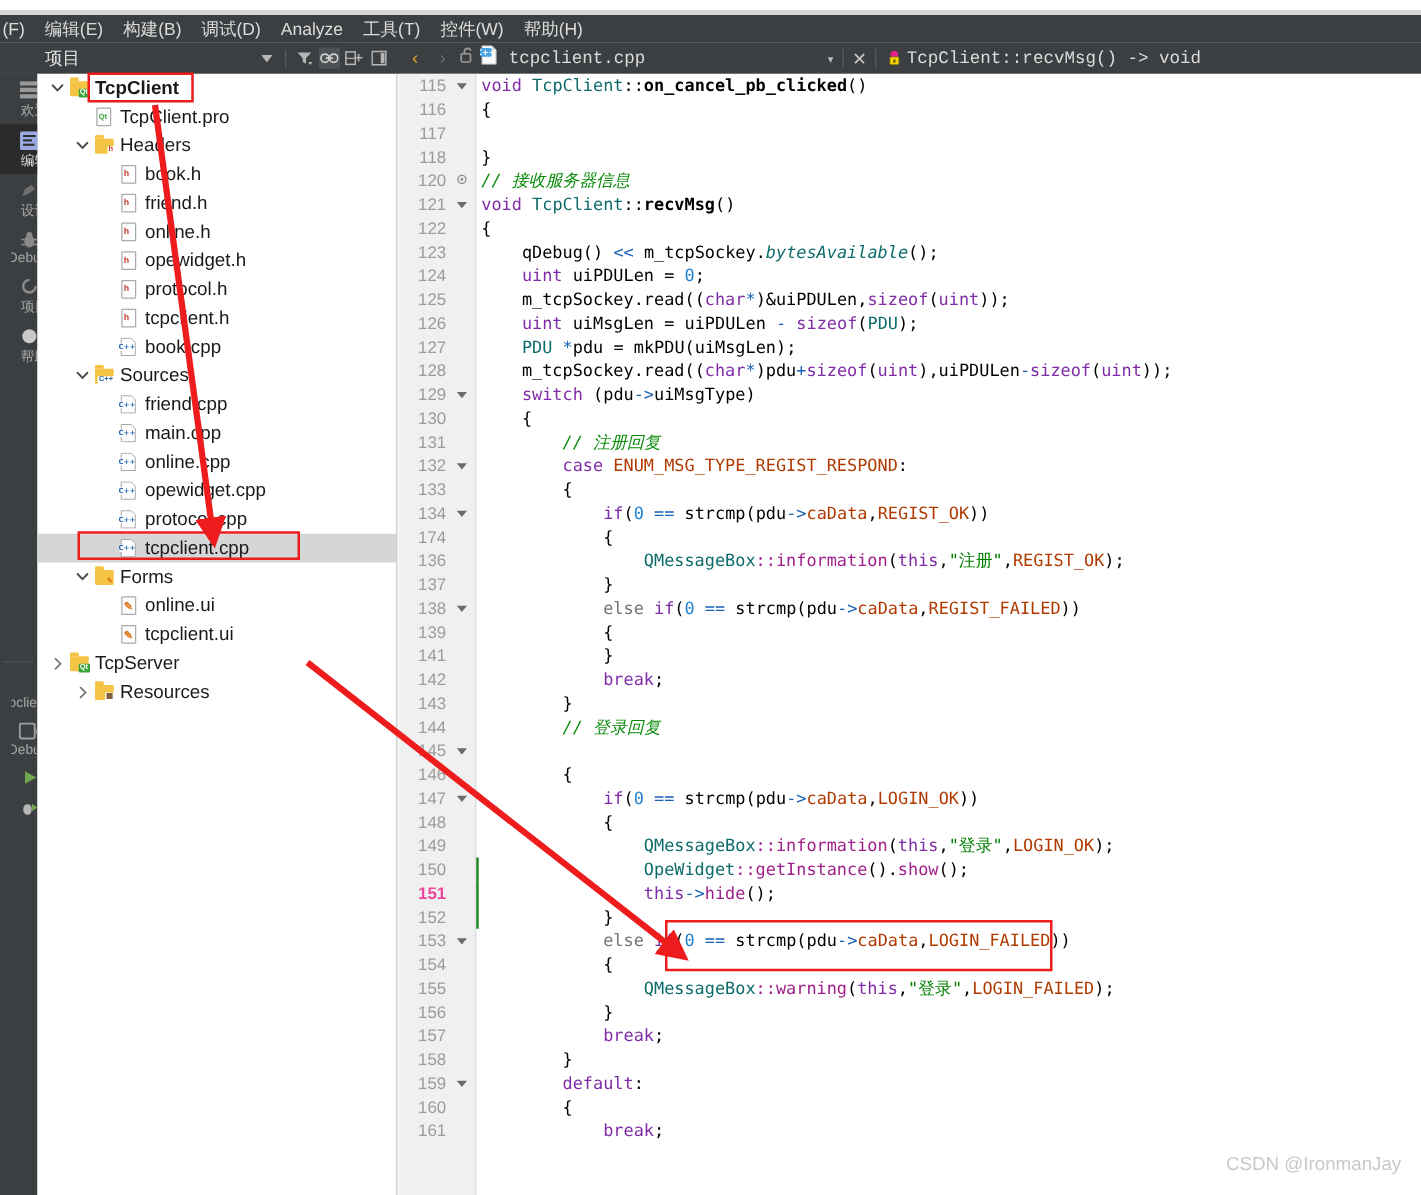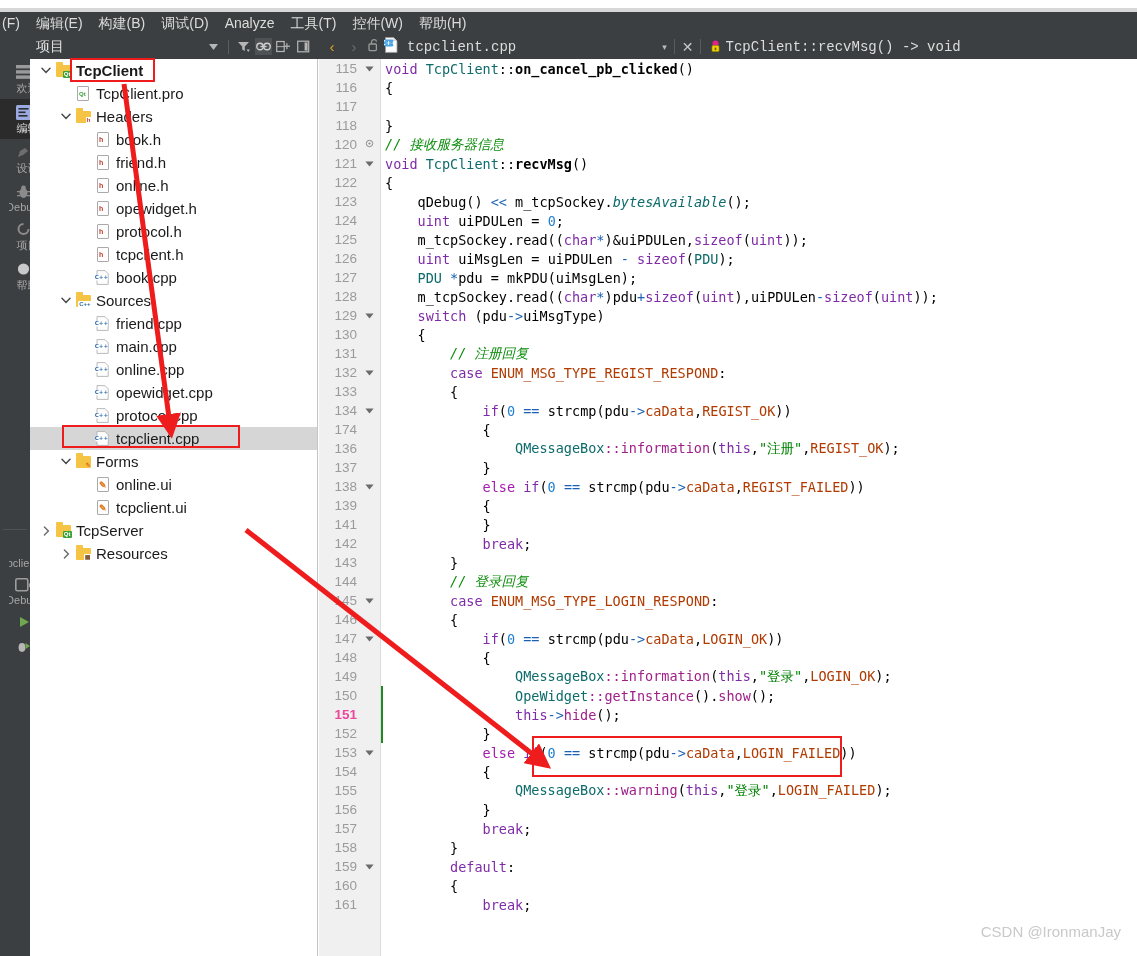--- a/index.html
+++ b/index.html
@@ -215,21 +215,21 @@
   .fn   { color: #000000; font-weight: bold; }
   .cls  { color: #0d6b6b; }
   .num  { color: #1f7fd1; }
   .str  { color: #008000; }
   .cmt  { color: #0b8c0b; font-style: italic; }
   .mem  { color: #0d6b6b; font-style: italic; }
   .cnst { color: #b03a00; }
   .var  { color: #000000; }
   .punc { color: #000000; }
   .qt   { color: #7b1fa2; }
-  .brn  { color: #a21caf; }
+  .brn  { color: #737373; }
   .blu  { color: #1a61b5; }
   .mag  { color: #a0208a; }
 
   
   .ann-box {
     position: absolute;
     border: 2px solid #ee1c1c;
     pointer-events: none;
   }
   svg.ann-arrow {
@@ -821,21 +821,20 @@
         <div class="ln-row">
           <span class="ln">144</span>
           <span class="fold"></span>
           <span class="codetext">        <span class="cmt">// 登录回复</span></span>
         </div>
         <div class="ln-row">
           <span class="ln">145</span>
           <span class="fold"><svg width="9" height="6" viewBox="0 0 9 6">
               <path d="M0.4 0.6 L8.6 0.6 L4.5 5.6 Z" fill="#6b6b6b"></path>
             </svg></span>
-          <span class="codetext">        <span class="kw">case</span> <span class="cnst">ENUM_MSG_TYPE_LOGIN_RESPOND</span><span class="punc">:</span></span>
         </div>
         <div class="ln-row">
           <span class="ln">146</span>
           <span class="fold"></span>
           <span class="codetext">        <span class="punc">{</span></span>
         </div>
         <div class="ln-row">
           <span class="ln">147</span>
           <span class="fold"><svg width="9" height="6" viewBox="0 0 9 6">
               <path d="M0.4 0.6 L8.6 0.6 L4.5 5.6 Z" fill="#6b6b6b"></path>

